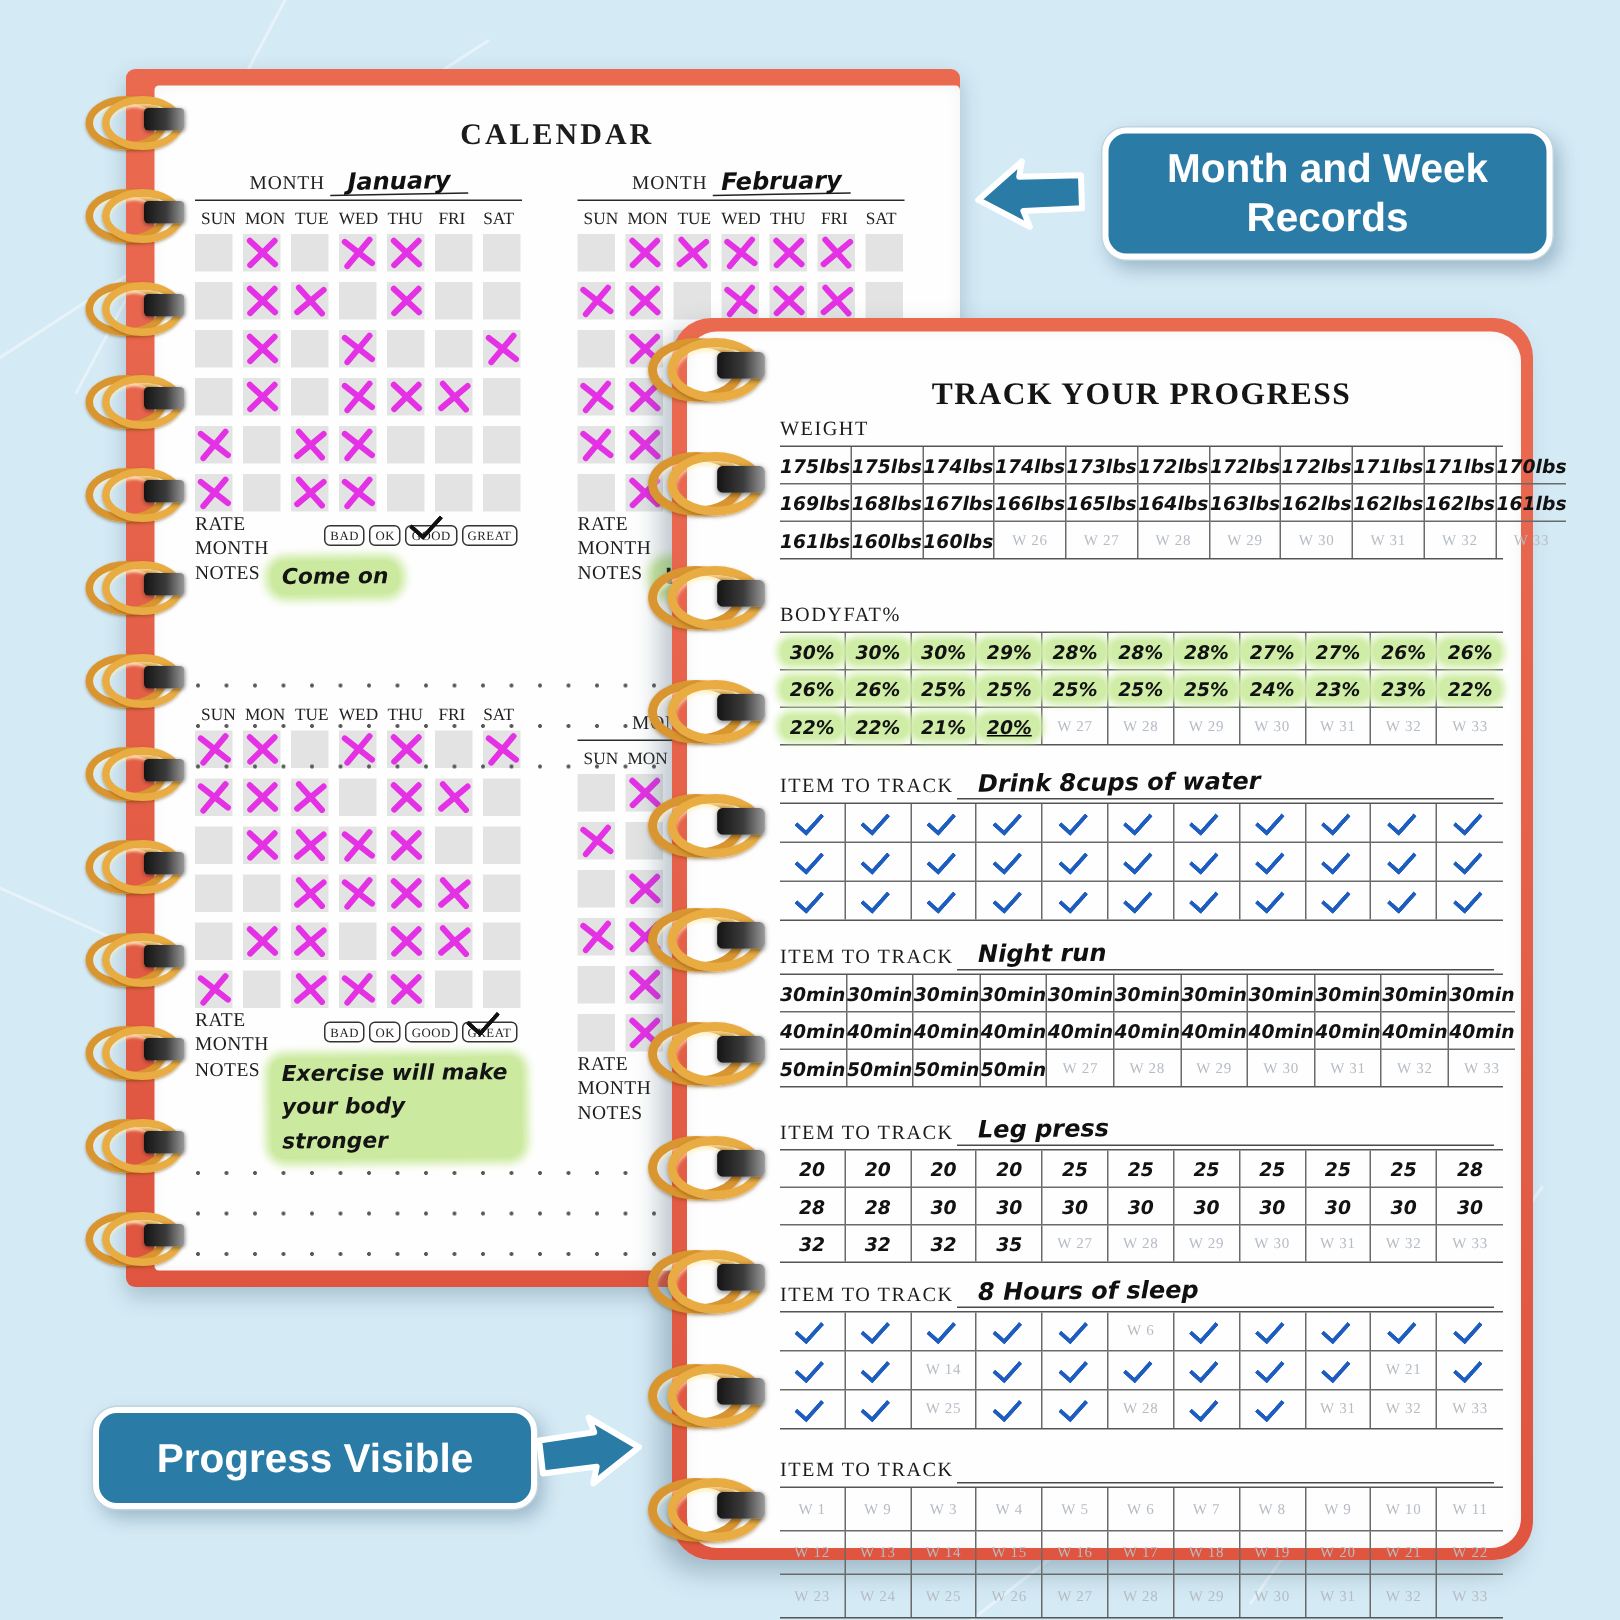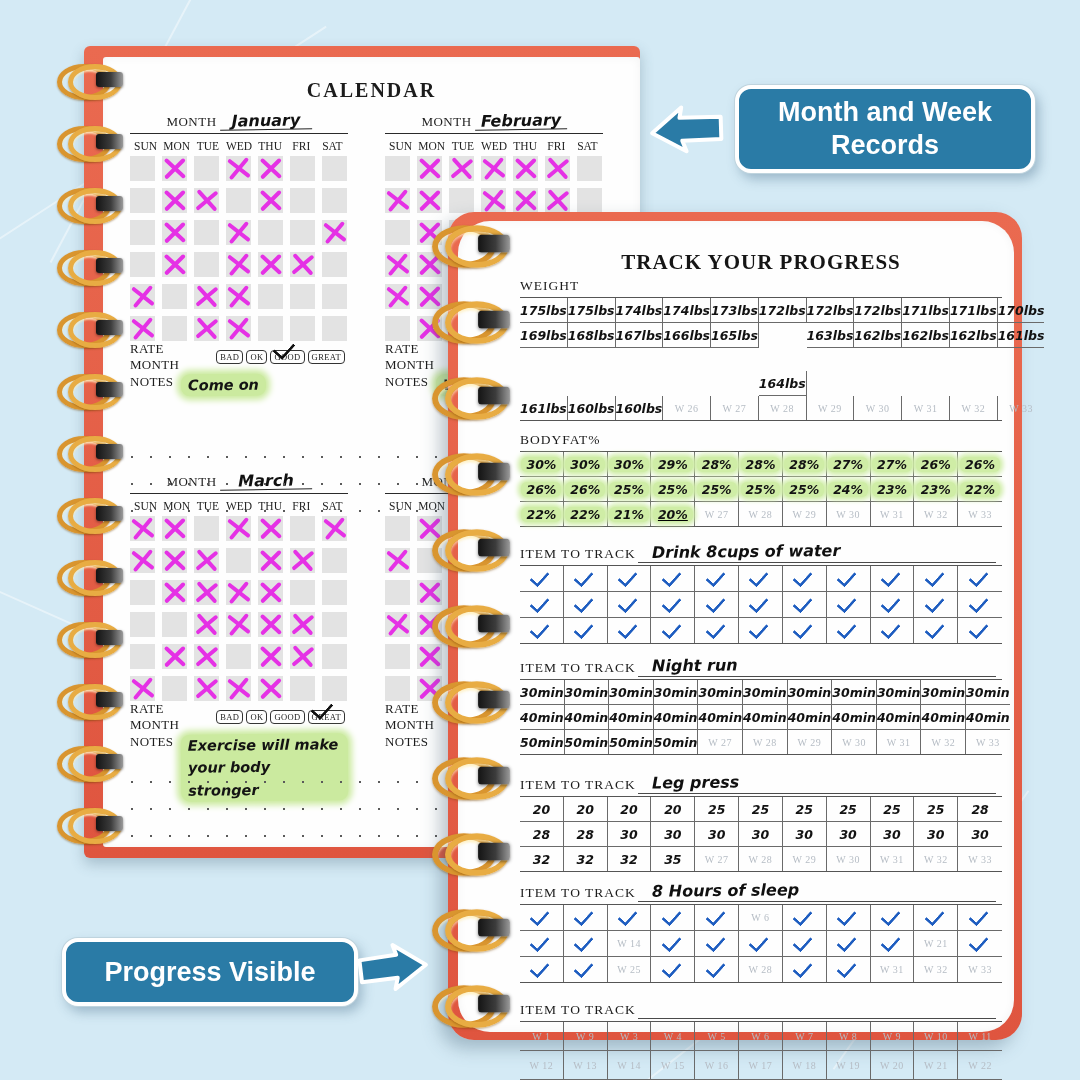--- a/index.html
+++ b/index.html
@@ -9,21 +9,21 @@
 
   
   .cover{position:absolute;background:linear-gradient(#ea6a50,#df553f);}
   .cover-left{left:84px;top:46px;width:556px;height:812px;border-radius:6px;
               box-shadow:0 6px 14px rgba(60,90,110,.30);}
   .cover-right{left:448px;top:212px;width:574px;height:828px;border-radius:26px;
                box-shadow:-8px 8px 18px rgba(60,90,110,.35);}
   .page{position:absolute;background:#fefefe;}
   .page-left{left:103px;top:57px;width:537px;height:790px;border-radius:3px;
              box-shadow:inset 0 0 10px rgba(0,0,0,.05);}
-  .page-right{left:458px;top:221px;width:556px;height:811px;border-radius:32px;
+  .page-right{left:458px;top:221px;width:556px;height:811px;border-radius:20px;
               box-shadow:inset 0 0 10px rgba(0,0,0,.05);padding:16px;box-sizing:border-box;}
 
   
   .coil{position:absolute;width:66px;height:30px;}
   .coil .ring{position:absolute;left:0;top:0;width:44px;height:26px;
       border:5px solid #d9952f;border-radius:50%;
       box-shadow:inset 0 2px 2px rgba(255,240,190,.65), 0 1px 2px rgba(120,70,0,.45);}
   .coil .ring2{left:11px;border-color:#e8ac43;}
   .coil .clip{position:absolute;right:0;top:8px;width:27px;height:15px;border-radius:3px;
       background:linear-gradient(90deg,#141414,#3c3c3c 55%,#9a9a9a);
@@ -322,24 +322,20 @@
           <span class="rate-opt">OK</span>
           <span class="rate-opt">GOOD</span>
           <span class="rate-opt">GREAT</span>
         </div>
         <div class="notes-row">
           <span class="notes-label">NOTES</span>
           <span class="note-text">We</span>
         </div>
       </div>
       <div class="month" style="left: 27px; top: 408px;">
-        <div class="month-head">
-          <span class="month-label">MONTH</span>
-          <span class="month-name">March</span>
-        </div>
         <div class="day-row">
           <span>SUN</span>
           <span>MON</span>
           <span>TUE</span>
           <span>WED</span>
           <span>THU</span>
           <span>FRI</span>
           <span>SAT</span>
         </div>
         <div class="cal-grid">
@@ -660,21 +656,21 @@
           </div>
           <div class="pcell" style="height: 24px;">
             <span class="pval">167lbs</span>
           </div>
           <div class="pcell" style="height: 24px;">
             <span class="pval">166lbs</span>
           </div>
           <div class="pcell" style="height: 24px;">
             <span class="pval">165lbs</span>
           </div>
-          <div class="pcell" style="height: 24px; margin-top: 48px;">
+          <div class="pcell" style="height: 24px;">
             <span class="pval">164lbs</span>
           </div>
           <div class="pcell" style="height: 24px; justify-content: center;">
             <span class="pval">163lbs</span>
           </div>
           <div class="pcell" style="height: 24px;">
             <span class="pval">162lbs</span>
           </div>
           <div class="pcell" style="height: 24px;">
             <span class="pval">162lbs</span>
@@ -712,21 +708,21 @@
           <div class="pcell" style="height: 24px;">
             <span class="pweek">W 31</span>
           </div>
           <div class="pcell" style="height: 24px;">
             <span class="pweek">W 32</span>
           </div>
           <div class="pcell" style="height: 24px;">
             <span class="pweek">W 33</span>
           </div>
         </div>
-        <div class="sec-label" style="margin-top: 11px;">BODYFAT%</div>
+        <div class="sec-label" style="margin-top: 29px;">BODYFAT%</div>
         <div class="ptable" style="margin-top: 2px;">
           <div class="pcell" style="height: 24px;">
             <span class="pval hl">30%</span>
           </div>
           <div class="pcell" style="height: 24px;">
             <span class="pval hl">30%</span>
           </div>
           <div class="pcell" style="height: 24px;">
             <span class="pval hl">30%</span>
           </div>

